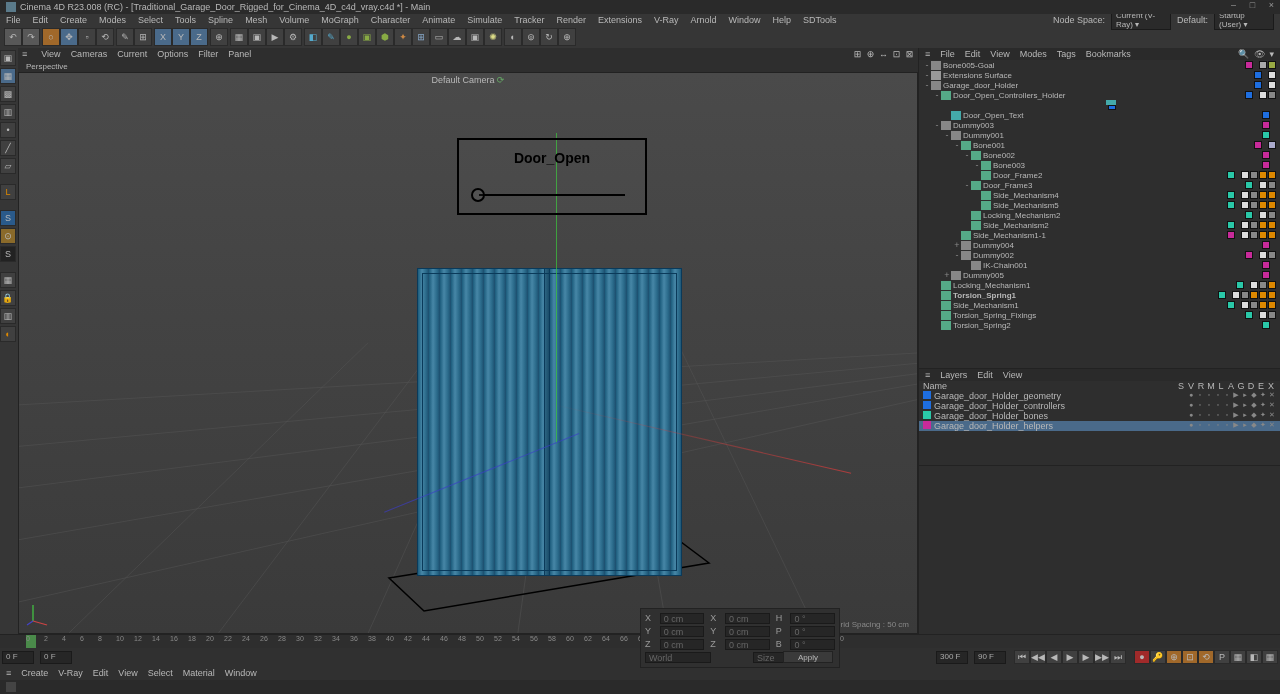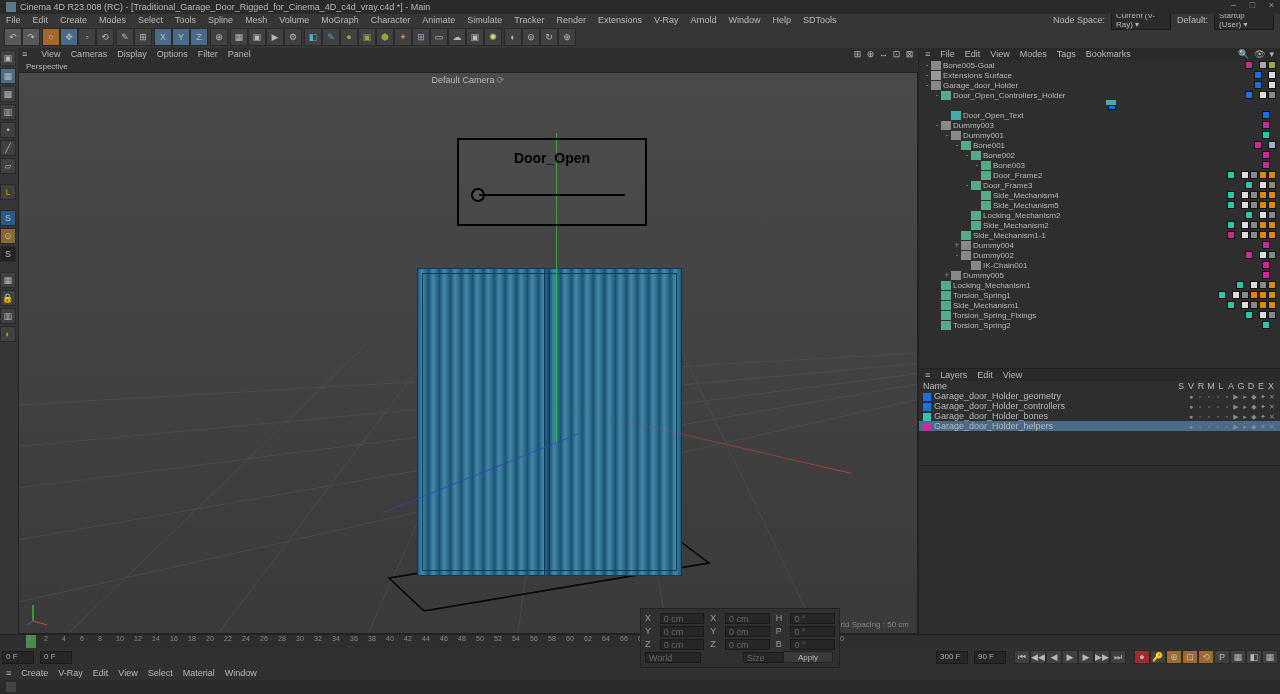--- a/index.html
+++ b/index.html
@@ -29,21 +29,21 @@
 .viewport{flex:1;background:linear-gradient(180deg,#4a4a4a 0%,#3a3a3a 100%);position:relative;overflow:hidden;border:1px solid #222}
 .vp-title{position:absolute;top:2px;left:50%;transform:translateX(-50%);font-size:8px;color:#a0a0a0;z-index:5}
 .floor{position:absolute;left:0;right:0;top:0;bottom:0}
 .floor svg{width:100%;height:100%}
 .garage{position:absolute;left:398px;top:195px;width:265px;height:308px}
 .door-panel{background:#2a6a8a;border:1px solid #0a3a5a;width:100%;height:100%;display:flex;position:relative}
 .door-panel::before{content:"";position:absolute;inset:0;background:repeating-linear-gradient(90deg,#1a5a7a 0,#4a8aaa 4px,#2a6a8a 8px,#1a4a6a 11px);opacity:0.9}
 .door-panel::after{content:"";position:absolute;inset:4px;border:1px solid #0a3a5a;pointer-events:none}
 .door-divider{position:absolute;left:48%;top:0;bottom:0;width:6px;background:rgba(10,40,60,.25);border-left:1px solid #0a3a5a;border-right:1px solid #0a3a5a}
 .axis-gizmo{position:absolute;left:6px;bottom:6px;width:28px;height:28px}
-.control-box{position:absolute;left:438px;top:65px;width:190px;height:88px;border:2px solid #000;background:rgba(255,255,255,.02);z-index:3}
+.control-box{position:absolute;left:438px;top:65px;width:190px;height:77px;border:2px solid #000;background:rgba(255,255,255,.02);z-index:3}
 .control-box .label{position:absolute;top:10px;left:0;right:0;text-align:center;font-size:14px;font-weight:bold;color:#000}
 .control-box .slider{position:absolute;left:20px;right:20px;top:54px;height:2px;background:#000}
 .control-box .slider .knob{position:absolute;left:-8px;top:-6px;width:14px;height:14px;border:2px solid #000;border-radius:50%;background:rgba(255,255,255,.05)}
 .vp-footer{position:absolute;right:8px;bottom:4px;font-size:8px;color:#888}
 .timeline{height:14px;background:#303030;display:flex;align-items:center;position:relative;border-top:1px solid #222}
 .timeline .ruler{flex:1;position:relative;height:100%;background:#2e2e2e}
 .timeline .ruler .tick{position:absolute;top:0;font-size:7px;color:#888}
 .timeline .playhead{position:absolute;left:26px;top:0;bottom:0;width:10px;background:#4a8a4a}
 .transport{height:18px;background:#303030;display:flex;align-items:center;gap:0;padding:0 2px}
 .transport .fld{background:#262626;border:1px solid #1a1a1a;width:32px;height:13px;font-size:8px;padding:0 3px;color:#aaa}
@@ -80,21 +80,21 @@
 .ic-sds{background:#999}
 .ic-line{background:#4aa}
 .ic-circle{background:#4aa}
 .ic-text{background:#4aa}
 .ic-joint{background:#5a8}
 .layers-panel{flex:0.15;background:#2e2e2e;border-bottom:1px solid #222}
 .layers-header{height:12px;background:#2a2a2a;display:flex;align-items:center;padding:0 6px;gap:10px;font-size:8px}
 .layers-cols{display:flex;font-size:7px;color:#999;padding:0 4px;height:10px;align-items:center}
 .layers-cols .lname{flex:1}
 .layers-cols .lcol{width:10px;text-align:center}
-.layer-row{display:flex;align-items:flex-end;height:10px;padding:0 4px;font-size:8px}
+.layer-row{display:flex;align-items:flex-start;height:10px;padding:0 4px;font-size:8px}
 .layer-row .sw{width:8px;height:8px;margin-right:3px}
 .layer-row .lname{flex:1}
 .layer-row.sel{background:#4a6a8a;color:#fff}
 .layer-row .licons{display:flex;gap:1px}
 .layer-row .licons span{width:8px;height:8px;display:inline-block;text-align:center;font-size:7px;color:#888}
 .empty-panel{flex:0.3;background:#2e2e2e}
 
 .axis-x{position:absolute;left:530px;top:330px;width:310px;height:1px;background:linear-gradient(90deg,rgba(200,60,60,0) 0%,rgba(200,60,60,.8) 100%);transform-origin:left;transform:rotate(13deg);z-index:2}
 .axis-z{position:absolute;left:350px;top:360px;width:210px;height:1px;background:rgba(60,60,200,.65);transform-origin:right;transform:rotate(-22deg);z-index:2}
 .axis-y{position:absolute;left:537px;top:60px;width:1px;height:310px;background:rgba(60,200,60,.7);z-index:2}
@@ -209,21 +209,21 @@
     <div class="tbtn">🔒</div>
     <div class="tbtn">▥</div>
     <div class="tbtn" style="color:#d80">◐</div>
   </div>
 
   <div class="viewport-wrap">
     <div class="vp-menubar" id="vpmenu">
         <span style="margin-right:4px">≡</span>
         <span>View</span>
         <span>Cameras</span>
-        <span>Display</span>
+        <span>Current</span>
         <span>Options</span>
         <span>Filter</span>
         <span>Panel</span>
         <div class="vp-right">
           <span class="vp-corner">⊞</span>
           <span class="vp-corner">⊕</span>
           <span class="vp-corner">↔</span>
           <span class="vp-corner">⊡</span>
           <span class="vp-corner">⊠</span>
         </div>
@@ -527,21 +527,21 @@
           <span class="icon ic-joint"></span>
           <span class="name">Locking_Mechanism1</span>
           <span class="tag" style="background:#2ac8a8"></span>
           <span style="width:6px"></span>
           <div class="tags">
             <span class="tag" style="background:#ddd"></span>
             <span class="tag" style="background:#888"></span>
             <span class="tag" style="background:#d80"></span>
           </div>
         </div>
-        <div class="obj-row" style="padding-left: 14px;">
+        <div class="obj-row" style="padding-left: 14px; font-weight: bold;">
           <span class="expander"> </span>
           <span class="icon ic-joint"></span>
           <span class="name">Torsion_Spring1</span>
           <span class="tag" style="background:#2ac8a8"></span>
           <span style="width:6px"></span>
           <div class="tags">
             <span class="tag" style="background:#ddd"></span>
             <span class="tag" style="background:#888"></span>
             <span class="tag" style="background:#d80"></span>
             <span class="tag" style="background:#d80"></span>
@@ -791,21 +791,21 @@
     </div>
   <div class="attr-row">
       <span class="lbl">Z</span>
       <span class="val">0 cm</span>
       <span class="lbl">Z</span>
       <span class="val">0 cm</span>
       <span class="lbl">B</span>
       <span class="val">0 °</span>
     </div>
   <div class="attr-row">
-      <span class="val" style="width:56px">World</span>
+      <span class="val" style="width:66px">World</span>
       <span style="width:30px"></span>
       <span class="val" style="width:56px">Size</span>
     </div>
   <div class="attr-apply">Apply</div>
 </div>
 
 <div class="statusbar">
   <span class="st-icon"></span>
 </div>
 

